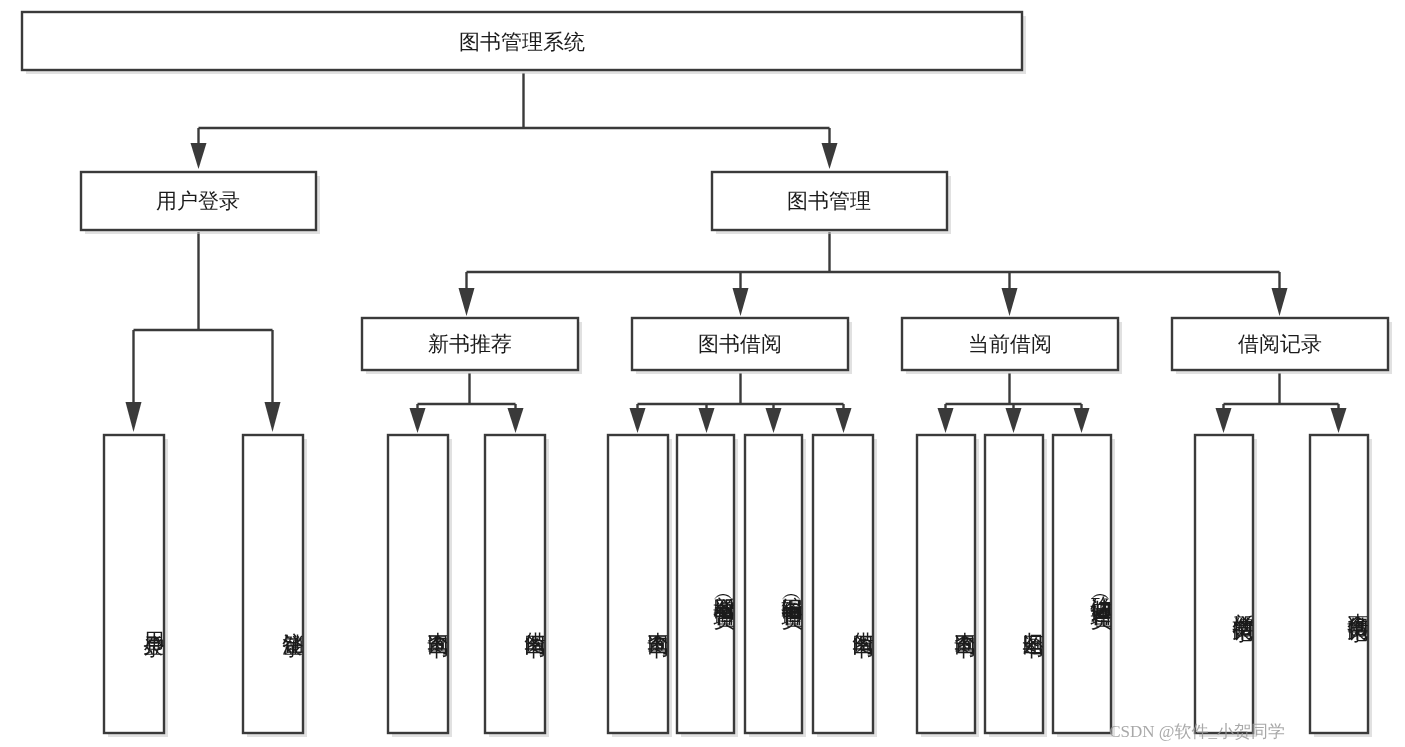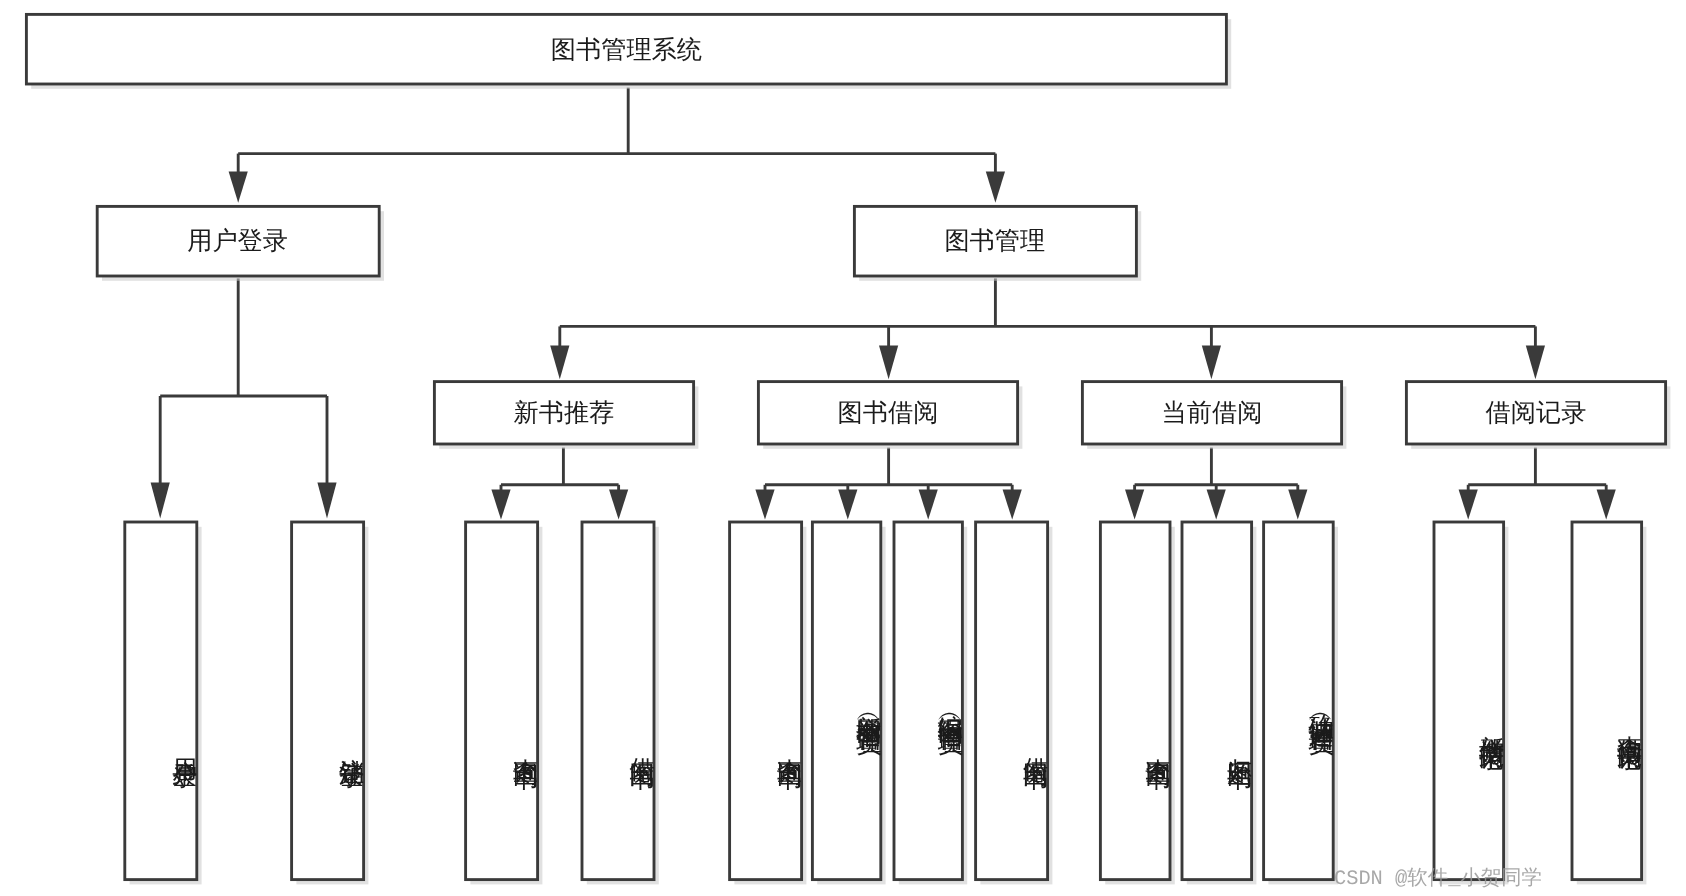--- a/index.html
+++ b/index.html
@@ -64,21 +64,21 @@
     display: flex;
     align-items: flex-start;
     justify-content: center;
     white-space: nowrap;
     pointer-events: none;
   }
   .watermark {
     position: absolute;
     right: 8px;
     bottom: 4px;
-    font-family: Liberation Mono, monospace;
+    font-family: Liberation Serif, serif;
     font-size: 17px;
     color: #9a9a9a;
     opacity: 0.85;
     white-space: nowrap;
   }
 </style>
 </head>
 <body>
 
 <div id="diagram-root">

